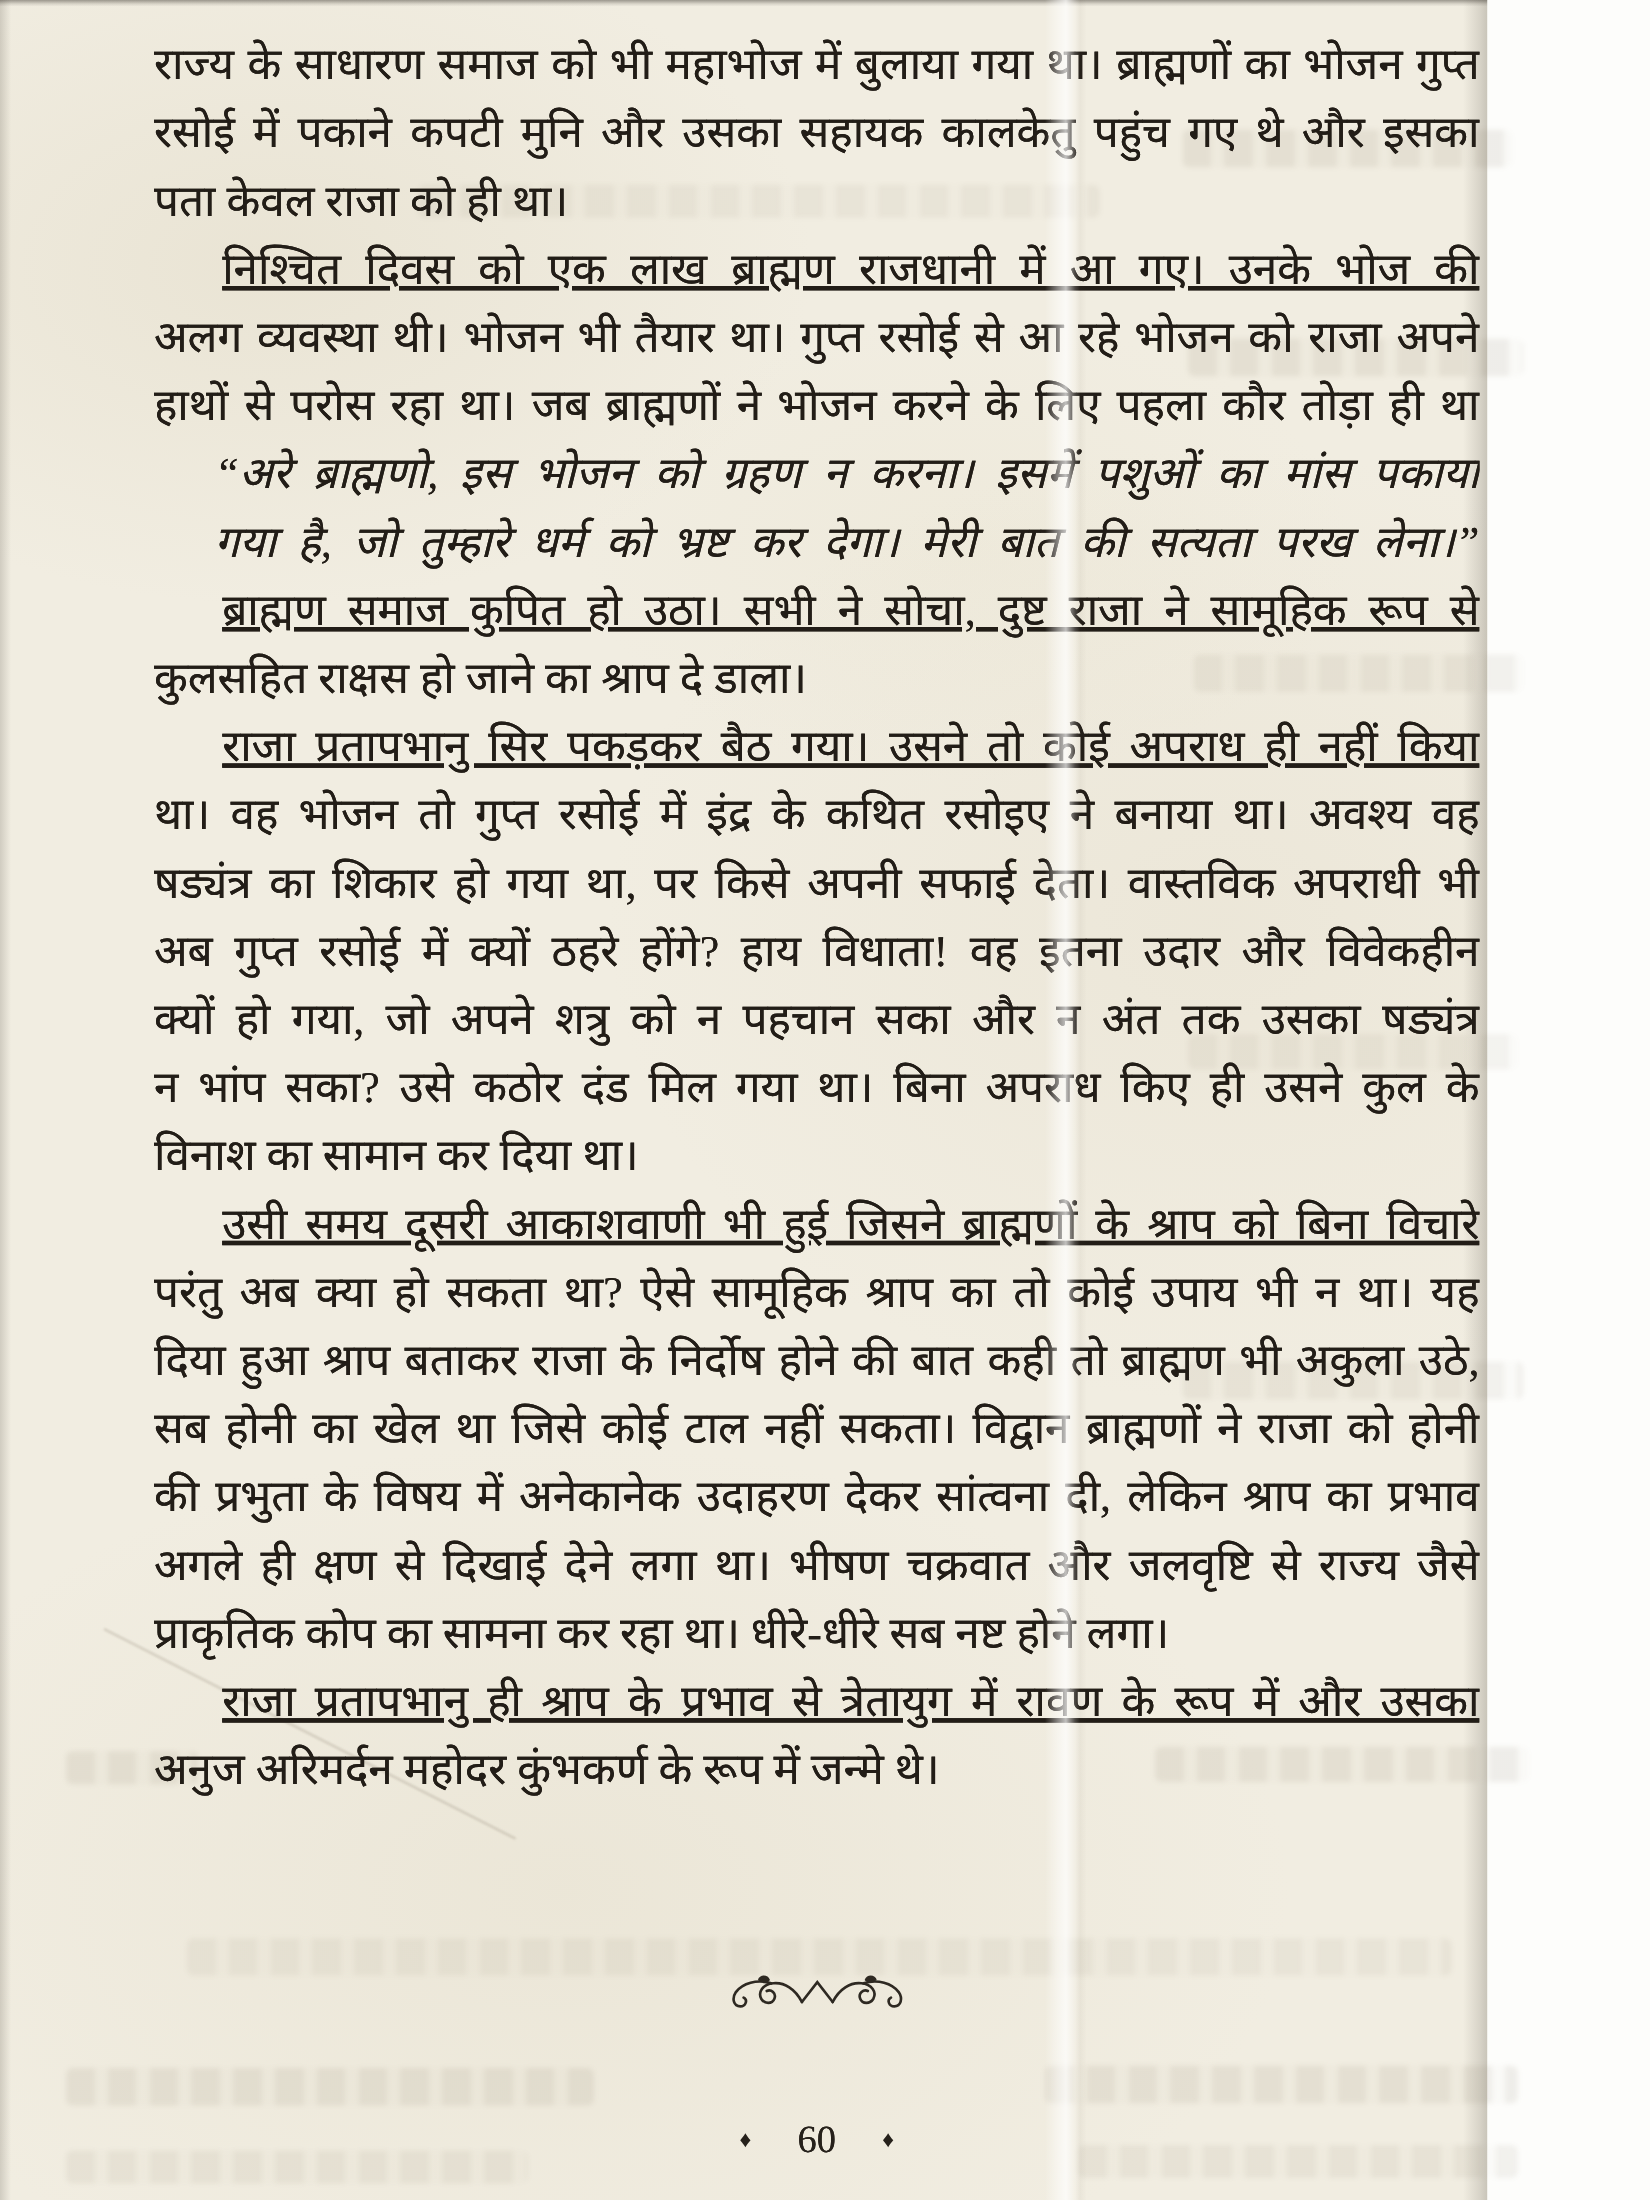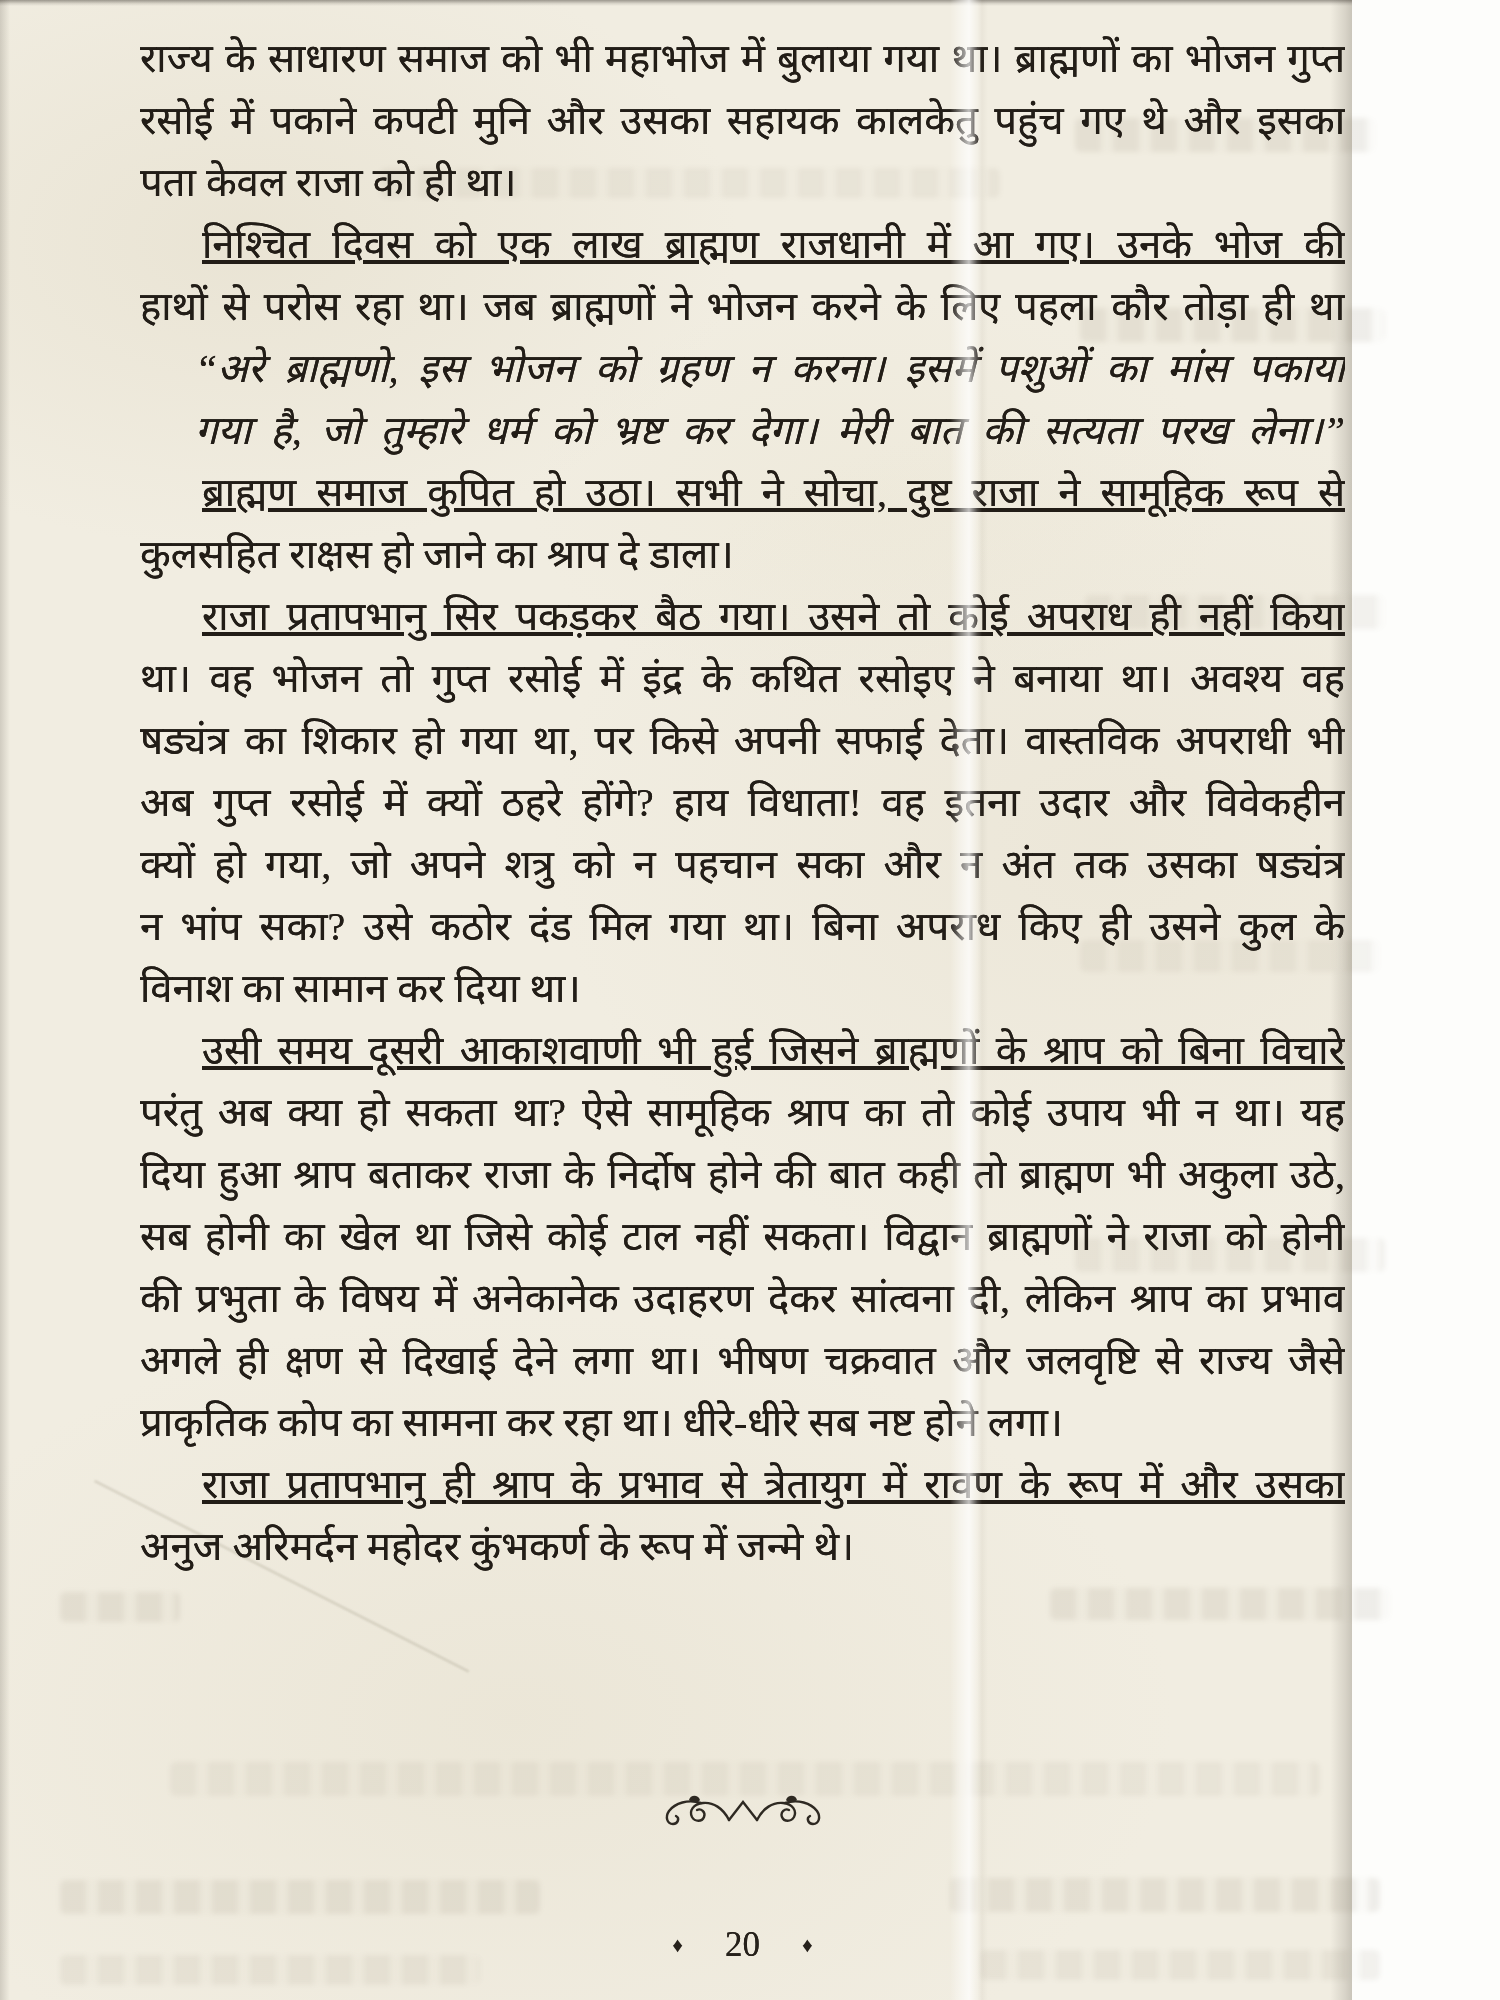--- a/index.html
+++ b/index.html
@@ -78,20 +78,21 @@
 <div class="smudge" style="left:950px;top:1878px;width:430px;height:34px;"></div>
 <div class="smudge" style="left:60px;top:1955px;width:420px;height:30px;opacity:.4;"></div>
 <div class="smudge" style="left:980px;top:1950px;width:400px;height:30px;opacity:.4;"></div>
 <div class="crease" style="left:95px;top:1480px;width:420px;height:2px;transform:rotate(27deg);transform-origin:left top;"></div>
 
 <div class="text-block" id="text-block">
     <div class="line j">राज्य के साधारण समाज को भी महाभोज में बुलाया गया था। ब्राह्मणों का भोजन गुप्त</div>
     <div class="line j">रसोई में पकाने कपटी मुनि और उसका सहायक कालकेतु पहुंच गए थे और इसका</div>
     <div class="line end">पता केवल राजा को ही था।</div>
     <div class="line j indent">निश्चित दिवस को एक लाख ब्राह्मण राजधानी में आ गए। उनके भोज की</div>
+    <div class="line j">अलग व्यवस्था थी। भोजन भी तैयार था। गुप्त रसोई से आ रहे भोजन को राजा अपने</div>
     <div class="line j">हाथों से परोस रहा था। जब ब्राह्मणों ने भोजन करने के लिए पहला कौर तोड़ा ही था</div>
     <div class="line quote j">“अरे ब्राह्मणो, इस भोजन को ग्रहण न करना। इसमें पशुओं का मांस पकाया</div>
     <div class="line quote j">गया है, जो तुम्हारे धर्म को भ्रष्ट कर देगा। मेरी बात की सत्यता परख लेना।”</div>
     <div class="line j indent">ब्राह्मण समाज कुपित हो उठा। सभी ने सोचा, दुष्ट राजा ने सामूहिक रूप से</div>
     <div class="line end">कुलसहित राक्षस हो जाने का श्राप दे डाला।</div>
     <div class="line j indent">राजा प्रतापभानु सिर पकड़कर बैठ गया। उसने तो कोई अपराध ही नहीं किया</div>
     <div class="line j">था। वह भोजन तो गुप्त रसोई में इंद्र के कथित रसोइए ने बनाया था। अवश्य वह</div>
     <div class="line j">षड्यंत्र का शिकार हो गया था, पर किसे अपनी सफाई देता। वास्तविक अपराधी भी</div>
     <div class="line j">अब गुप्त रसोई में क्यों ठहरे होंगे? हाय विधाता! वह इतना उदार और विवेकहीन</div>
     <div class="line j">क्यों हो गया, जो अपने शत्रु को न पहचान सका और न अंत तक उसका षड्यंत्र</div>
@@ -120,17 +121,17 @@
     </g>
     <g fill="#2e2922" stroke="none">
       <path id="bud" d="M128,6 C130,0 138,1 139,6 C135,9 130,9 128,6 Z"></path>
       <use href="#bud" transform="translate(170,0) scale(-1,1)"></use>
     </g>
   </svg>
 </div>
 
 <div class="footer">
   <span class="diamond">♦</span>
-  <span class="page-number">20</span>
+  <span class="page-number">60</span>
   <span class="diamond">♦</span>
 </div>
 
 <div class="fold"></div>
 
 </body></html>

